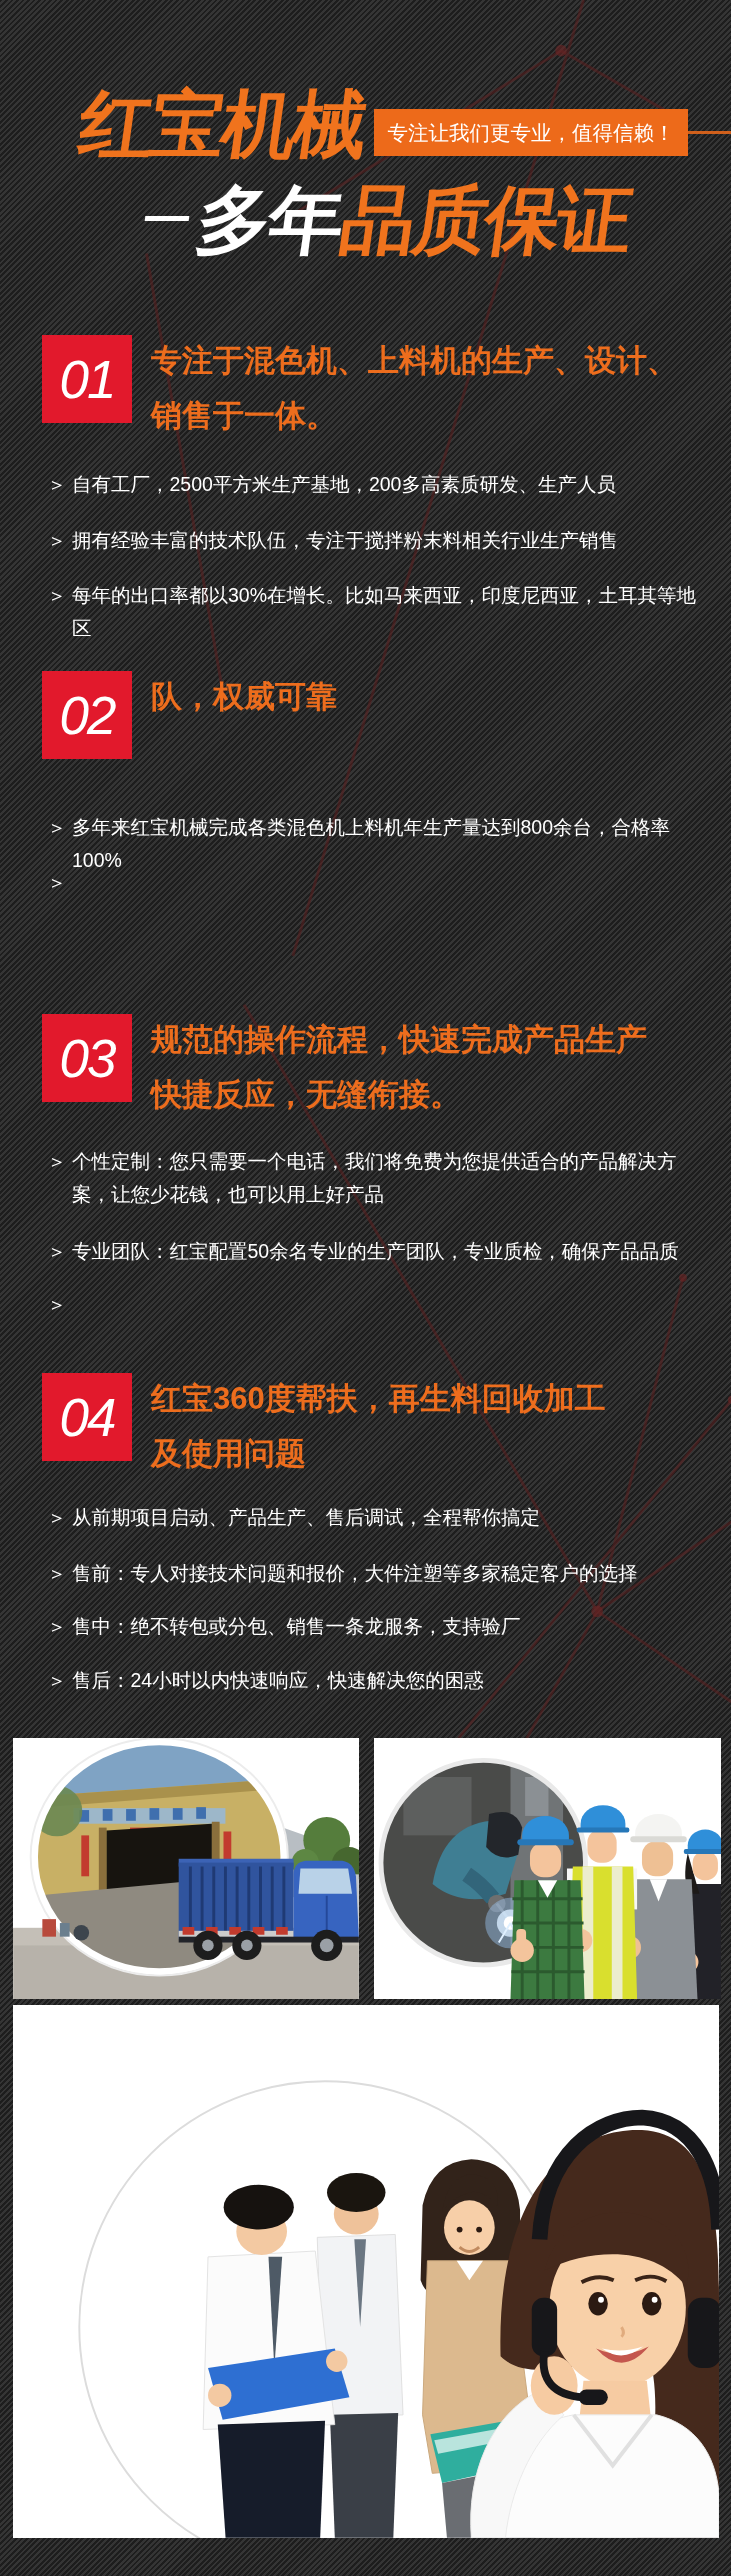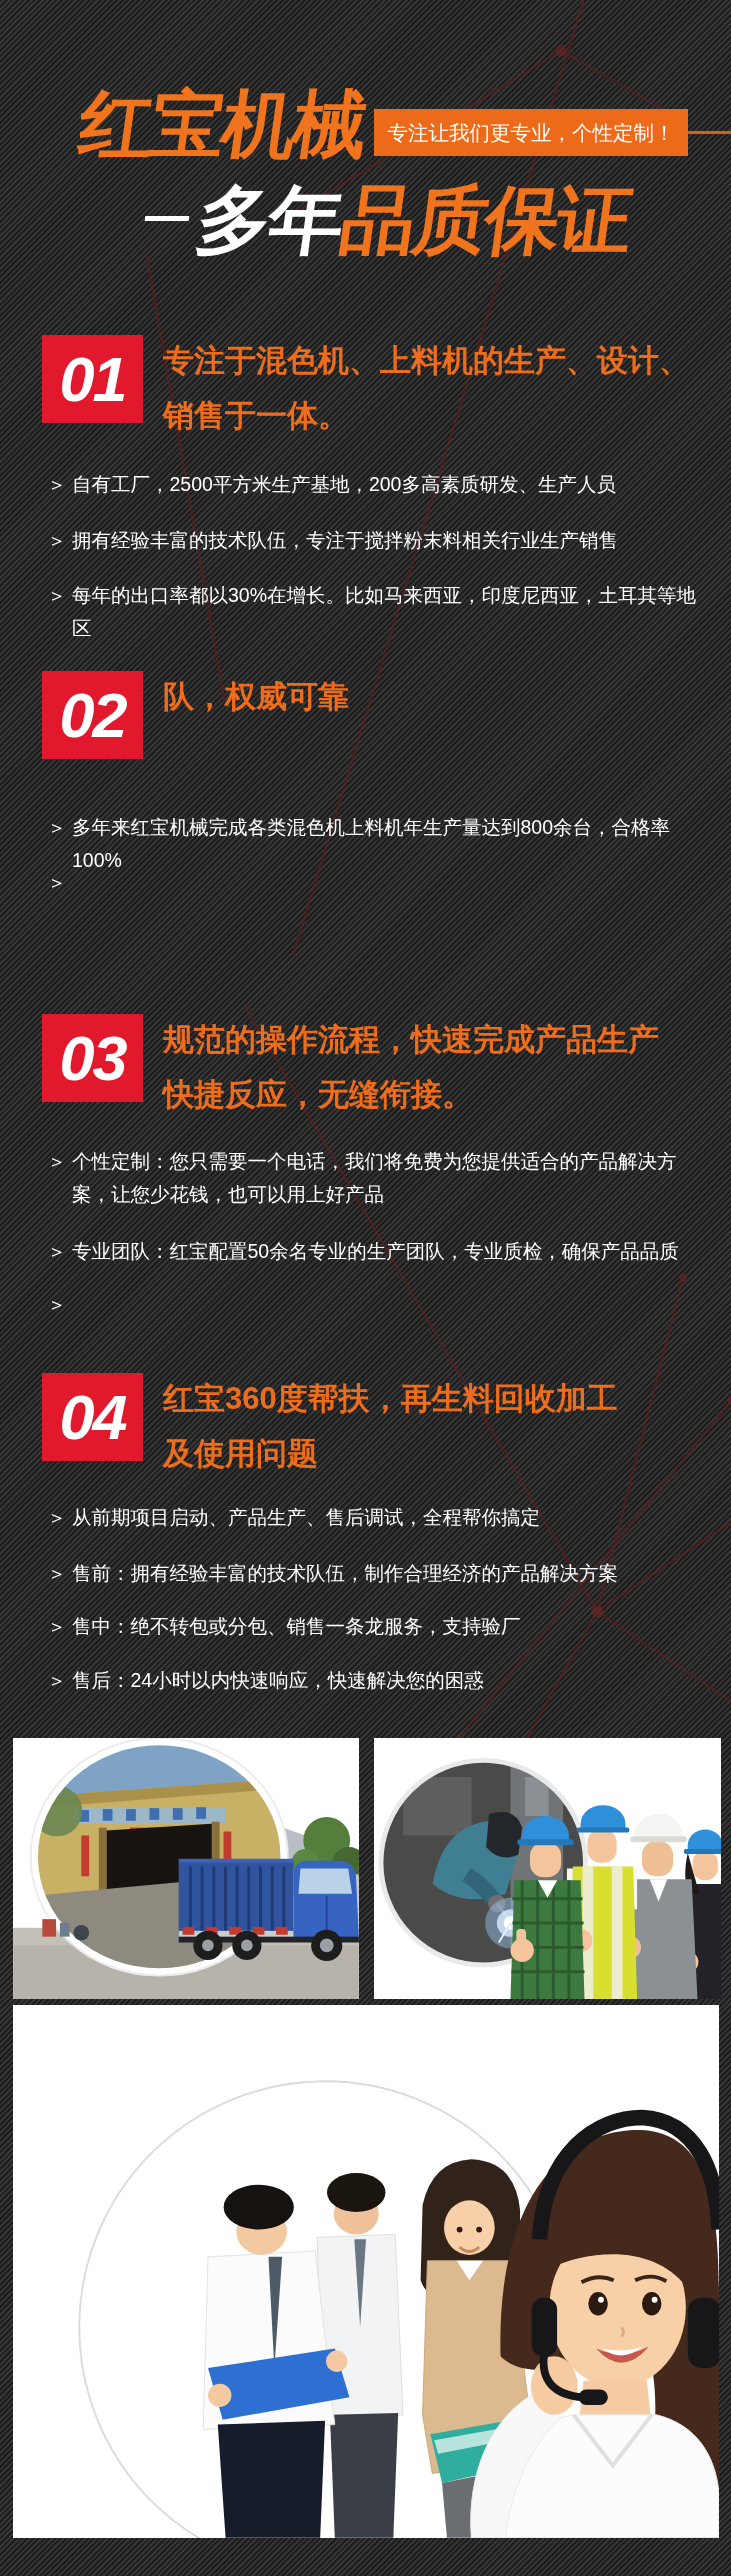--- a/index.html
+++ b/index.html
@@ -17,25 +17,25 @@
   .hbadge{left:374px;top:109px;width:314px;height:47px;background:#ed6a1a;color:#fff;
           font-size:20.5px;display:flex;align-items:center;justify-content:center;white-space:nowrap;}
   .hbadge-tail{left:688px;top:131px;width:44px;height:2.9px;background:#ed6a1a;opacity:.85;}
   .subtitle{left:197px;top:183px;font-size:75px;line-height:1;font-weight:bold;
             letter-spacing:-2.9px;transform:skewX(-8deg);white-space:nowrap;margin:0;}
   .subtitle .w{color:#ffffff;}
   .subtitle .o{color:#f0731d;}
   .subtitle-dash{left:145px;top:216px;width:44px;height:4.9px;background:#fff;transform:skewX(-8deg);}
   
   .sec{display:contents;}
-  .num{left:42px;width:101px;height:88px;background:#e2192c;color:#fff;
-       font-size:63px;font-weight:bold;font-style:italic;
+  .num{left:42px;width:90px;height:88px;background:#e2192c;color:#fff;
+       font-size:53px;font-weight:normal;font-style:italic;
        display:flex;align-items:center;justify-content:center;letter-spacing:-2px;}
   .shead{left:151px;width:571px;margin:0;color:#ed6d1d;font-size:31px;font-weight:bold;line-height:55px;}
-  .shead .hl{display:block;white-space:nowrap;margin-left:12px;}
+  .shead .hl{display:block;white-space:nowrap;}
   .bullet{left:47px;width:659px;margin:0;color:#ffffff;font-size:19.5px;line-height:33px;
           padding-left:25px;box-sizing:border-box;}
   .bullet .mk{position:absolute;left:0;top:0;}
   
   .card{position:absolute;background:#fff;z-index:2;}
   #card-factory{left:12.7px;top:1738px;width:346px;height:261px;}
   #card-team{left:374px;top:1738px;width:347px;height:261px;}
   #card-service{left:12.7px;top:2005px;width:706px;height:533px;}
   .card svg{display:block;width:100%;height:100%;}
 </style>
@@ -63,21 +63,21 @@
       <circle cx="612" cy="1652" r="6"></circle>
       <circle cx="700" cy="1310" r="4"></circle>
       <circle cx="750" cy="1435" r="4"></circle>
     </g>
   </svg>
 
   
   <header class="sec">
     <h1 class="z brand">红宝机械</h1>
     <div class="z hbadge">
-      <span>专注让我们更专业，个性定制！</span>
+      <span>专注让我们更专业，值得信赖！</span>
     </div>
     <div class="z hbadge-tail"></div>
     <div class="z subtitle-dash"></div>
     <h1 class="z subtitle"><span class="w">多年</span><span class="o">品质保证</span></h1>
   </header>
 
   
   <section class="sec">
     <div class="z num" style="top:335px">01</div>
     <h2 class="z shead" style="top:333px">
@@ -112,21 +112,21 @@
   </section>
 
   
   <section class="sec">
     <div class="z num" style="top:1373px">04</div>
     <h2 class="z shead" style="top:1371px">
       <span class="hl">红宝360度帮扶，再生料回收加工</span>
       <span class="hl">及使用问题</span>
     </h2>
     <p class="z bullet" style="top:1501px"><span class="mk">＞</span><span>从前期项目启动、产品生产、售后调试，全程帮你搞定</span></p>
-    <p class="z bullet" style="top:1557px"><span class="mk">＞</span><span>售前：拥有经验丰富的技术队伍，制作合理经济的产品解决方案</span></p>
+    <p class="z bullet" style="top:1557px"><span class="mk">＞</span><span>售前：专人对接技术问题和报价，大件注塑等多家稳定客户的选择</span></p>
     <p class="z bullet" style="top:1610px"><span class="mk">＞</span><span>售中：绝不转包或分包、销售一条龙服务，支持验厂</span></p>
     <p class="z bullet" style="top:1664px"><span class="mk">＞</span><span>售后：24小时以内快速响应，快速解决您的困惑</span></p>
   </section>
 
   
   <div class="card" id="card-factory">
     <svg viewBox="0 0 355 268">
       <rect width="355" height="268" fill="#ffffff"></rect>
       <g>
         <polygon points="195,118 260,86 262,160 195,170" fill="#cdd2d6"></polygon>

